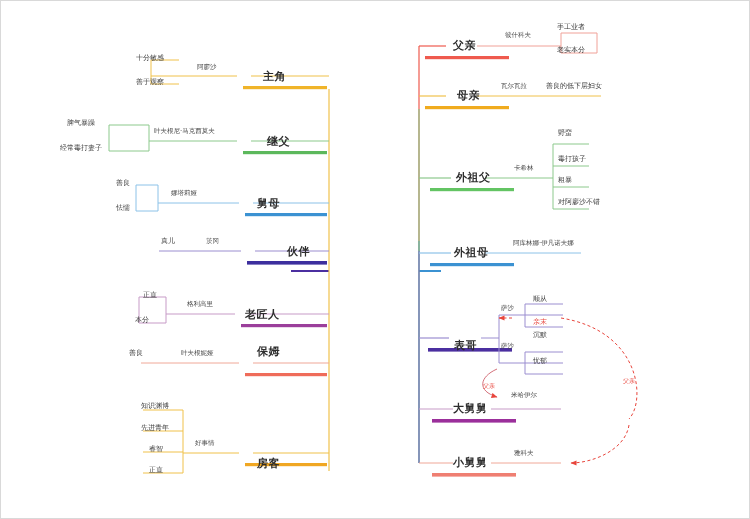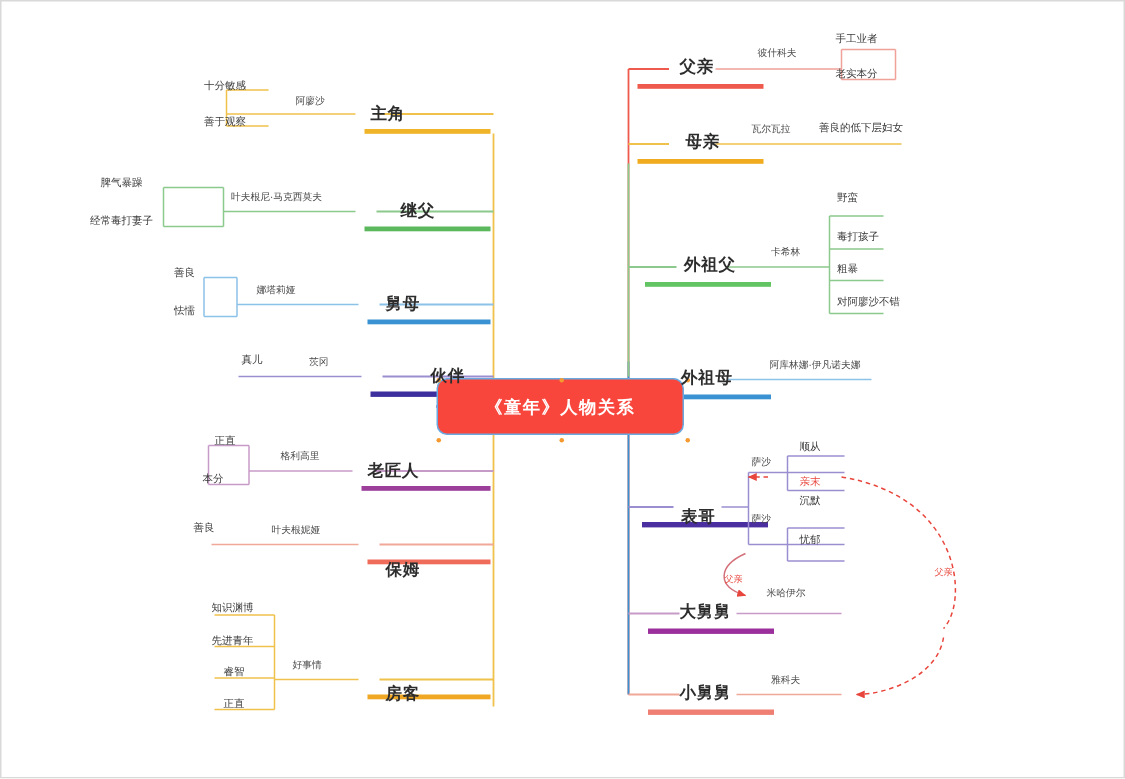--- a/index.html
+++ b/index.html
@@ -136,25 +136,22 @@
     </defs>
 
     <path d="M560,317 C640,330 645,400 628,418" stroke="#e8453c" stroke-width="1" fill="none" stroke-dasharray="3,2.5"></path>
     <path d="M628,424 C624,450 590,462 570,462" stroke="#e8453c" stroke-width="1" fill="none" stroke-dasharray="3,2.5" marker-end="url(#ah)"></path>
 
     <path d="M511,317 L498,317" stroke="#e8453c" stroke-width="1" fill="none" stroke-dasharray="3,2.5" marker-end="url(#ah)"></path>
 
     <path d="M496,368 C478,376 476,390 496,396" stroke="#d4707a" stroke-width="1" fill="none" marker-end="url(#ah)"></path>
   </svg>
 
-  <div class="center-node" style="left:290px;top:251px;width:165px;height:38px;">
-    <span>《童年》人物关系</span>
-  </div>
-
-  <div class="node lvl1" style="left:246px;top:70px;">主角</div>
+
+  <div class="node lvl1" style="left:262px;top:70px;">主角</div>
   <div class="conn-label" style="left:196px;top:62px;">阿廖沙</div>
   <div class="node lvl2" style="left:135px;top:53px;">十分敏感</div>
   <div class="node lvl2" style="left:135px;top:77px;">善于观察</div>
 
   <div class="node lvl1" style="left:266px;top:135px;">继父</div>
   <div class="conn-label" style="left:153px;top:126px;">叶夫根尼·马克西莫夫</div>
   <div class="node lvl2" style="left:66px;top:118px;">脾气暴躁</div>
   <div class="node lvl2" style="left:59px;top:143px;">经常毒打妻子</div>
 
   <div class="node lvl1" style="left:256px;top:197px;">舅母</div>
@@ -164,21 +161,21 @@
 
   <div class="node lvl1" style="left:258px;top:245px;margin-left:28px;">伙伴</div>
   <div class="conn-label" style="left:205px;top:236px;">茨冈</div>
   <div class="node lvl2" style="left:160px;top:236px;">真儿</div>
 
   <div class="node lvl1" style="left:244px;top:308px;">老匠人</div>
   <div class="conn-label" style="left:186px;top:299px;">格利高里</div>
   <div class="node lvl2" style="left:142px;top:290px;">正直</div>
   <div class="node lvl2" style="left:134px;top:315px;">本分</div>
 
-  <div class="node lvl1" style="left:256px;top:374px;">保姆</div>
+  <div class="node lvl1" style="left:256px;top:345px;">保姆</div>
   <div class="conn-label" style="left:180px;top:348px;">叶夫根妮娅</div>
   <div class="node lvl2" style="left:128px;top:348px;">善良</div>
 
   <div class="node lvl1" style="left:256px;top:447px;margin-top:10px;">房客</div>
   <div class="conn-label" style="left:194px;top:438px;">好事情</div>
   <div class="node lvl2" style="left:140px;top:401px;">知识渊博</div>
   <div class="node lvl2" style="left:140px;top:423px;">先进青年</div>
   <div class="node lvl2" style="left:148px;top:444px;">睿智</div>
   <div class="node lvl2" style="left:148px;top:465px;">正直</div>
 

